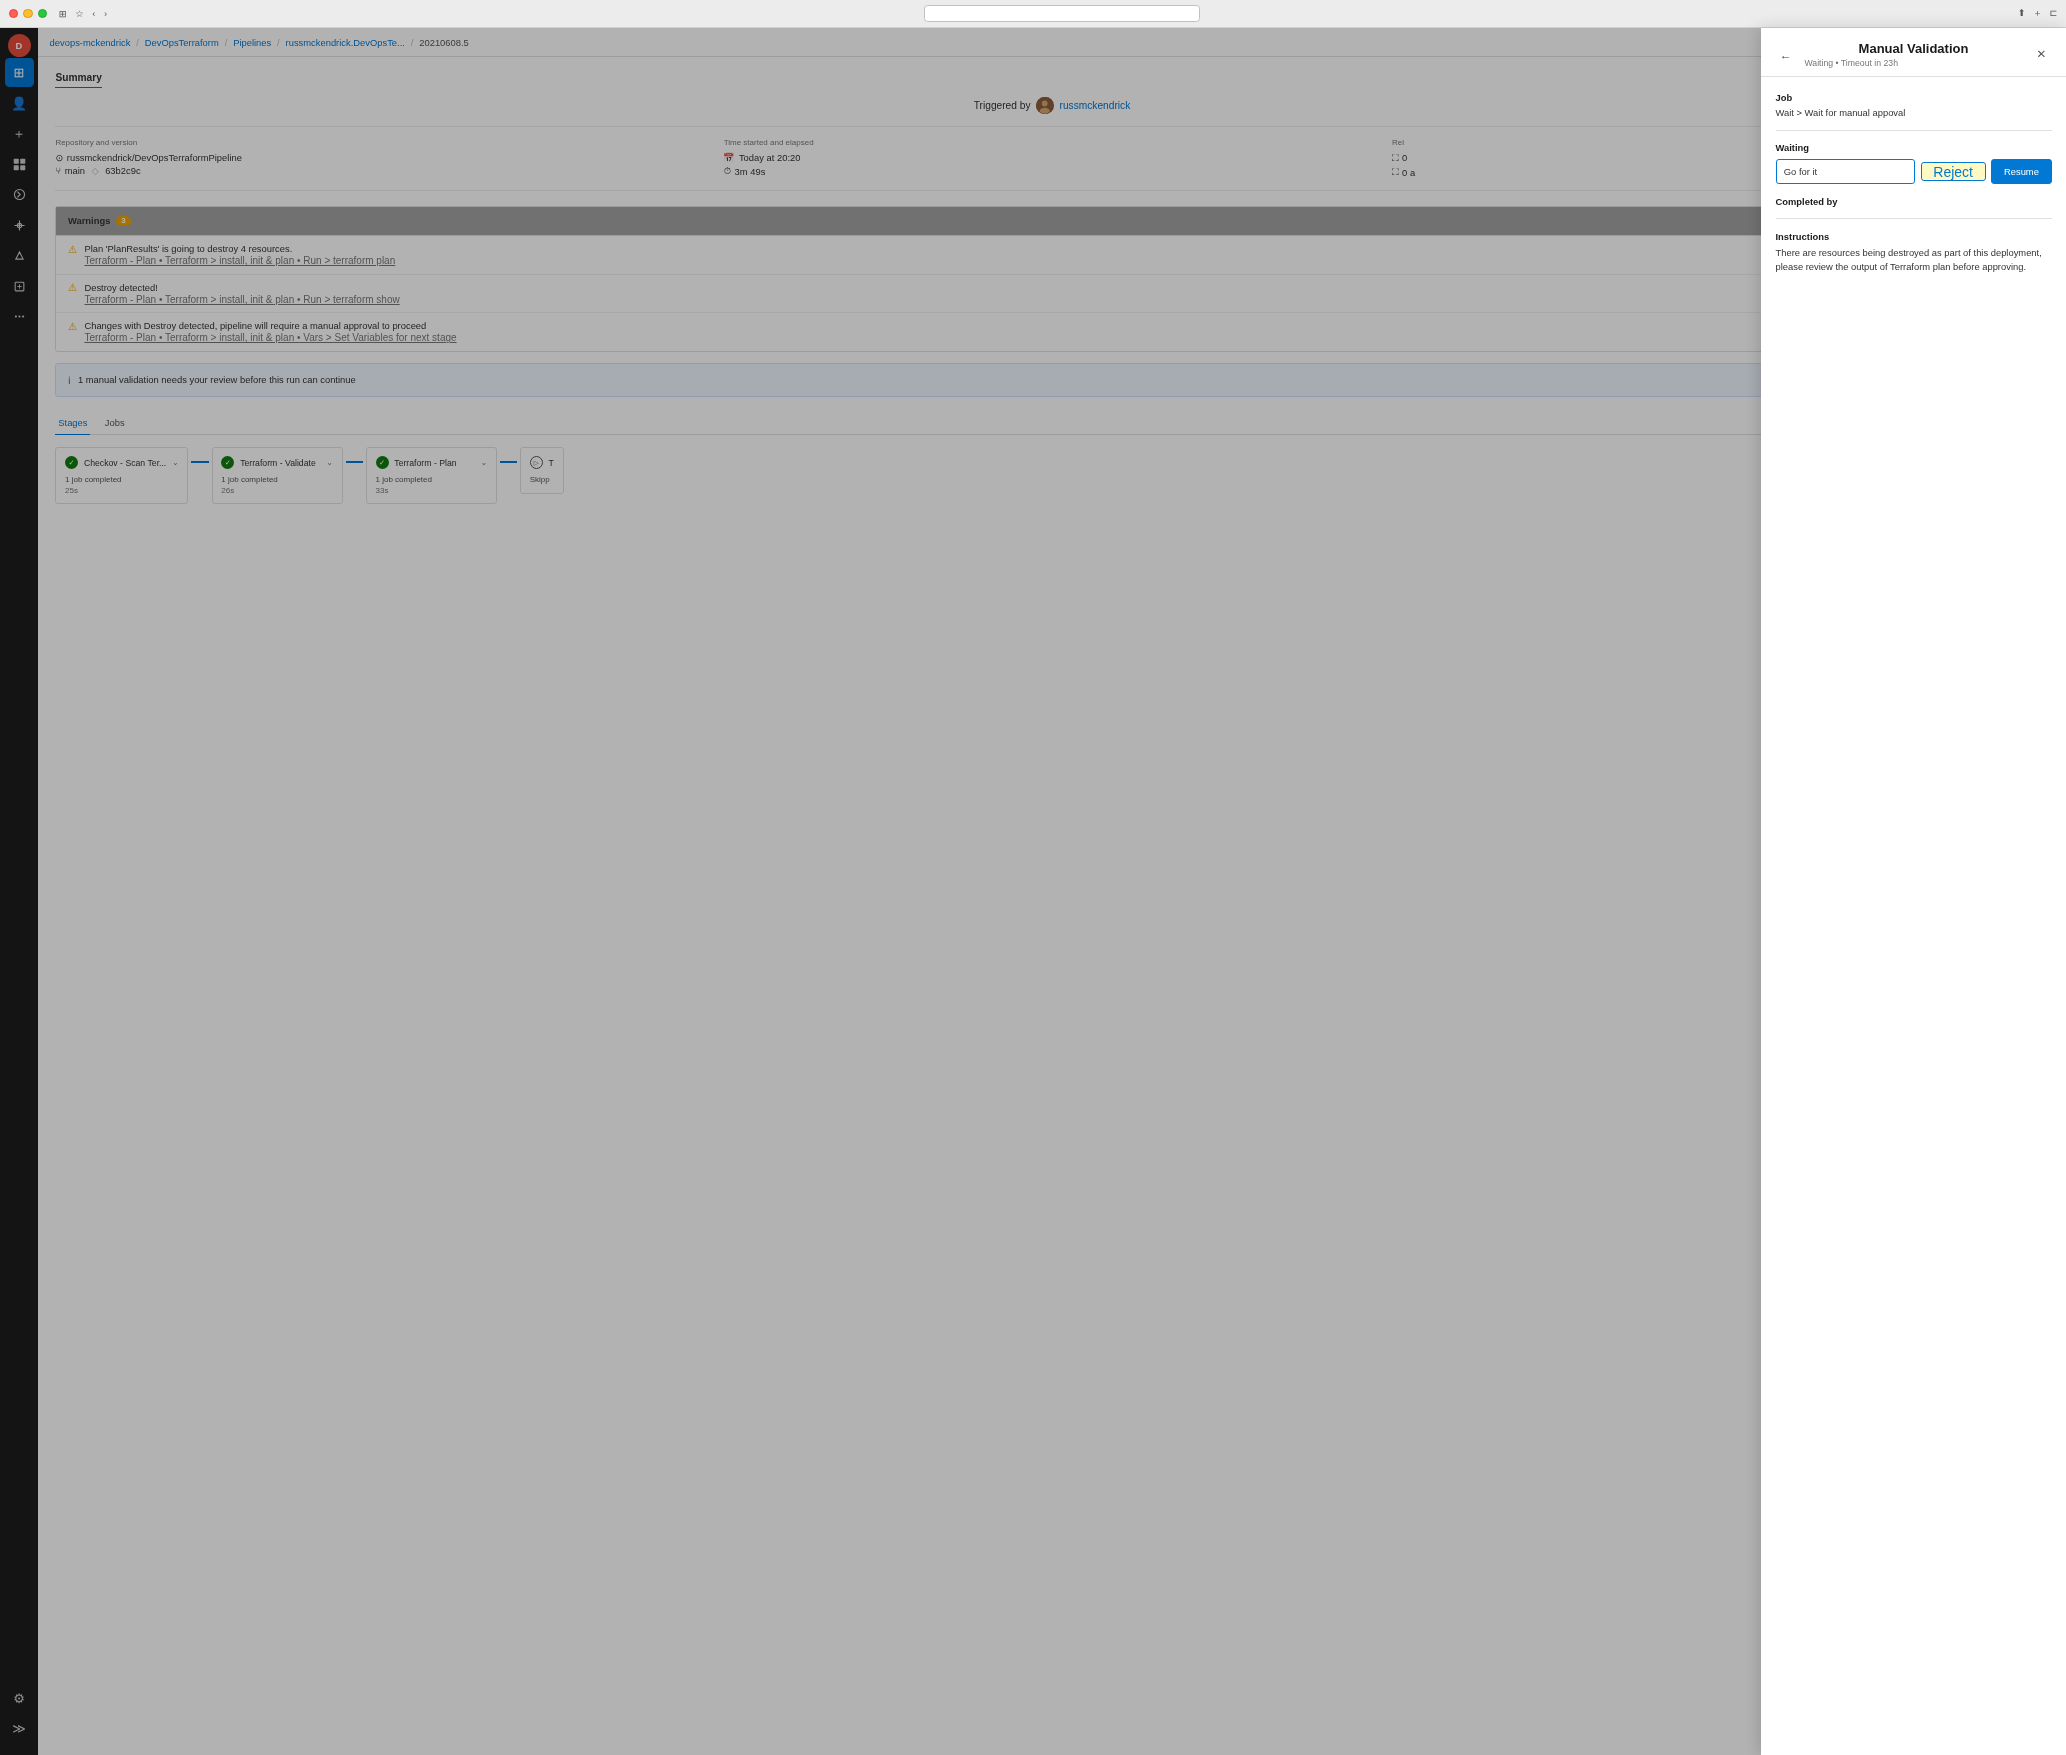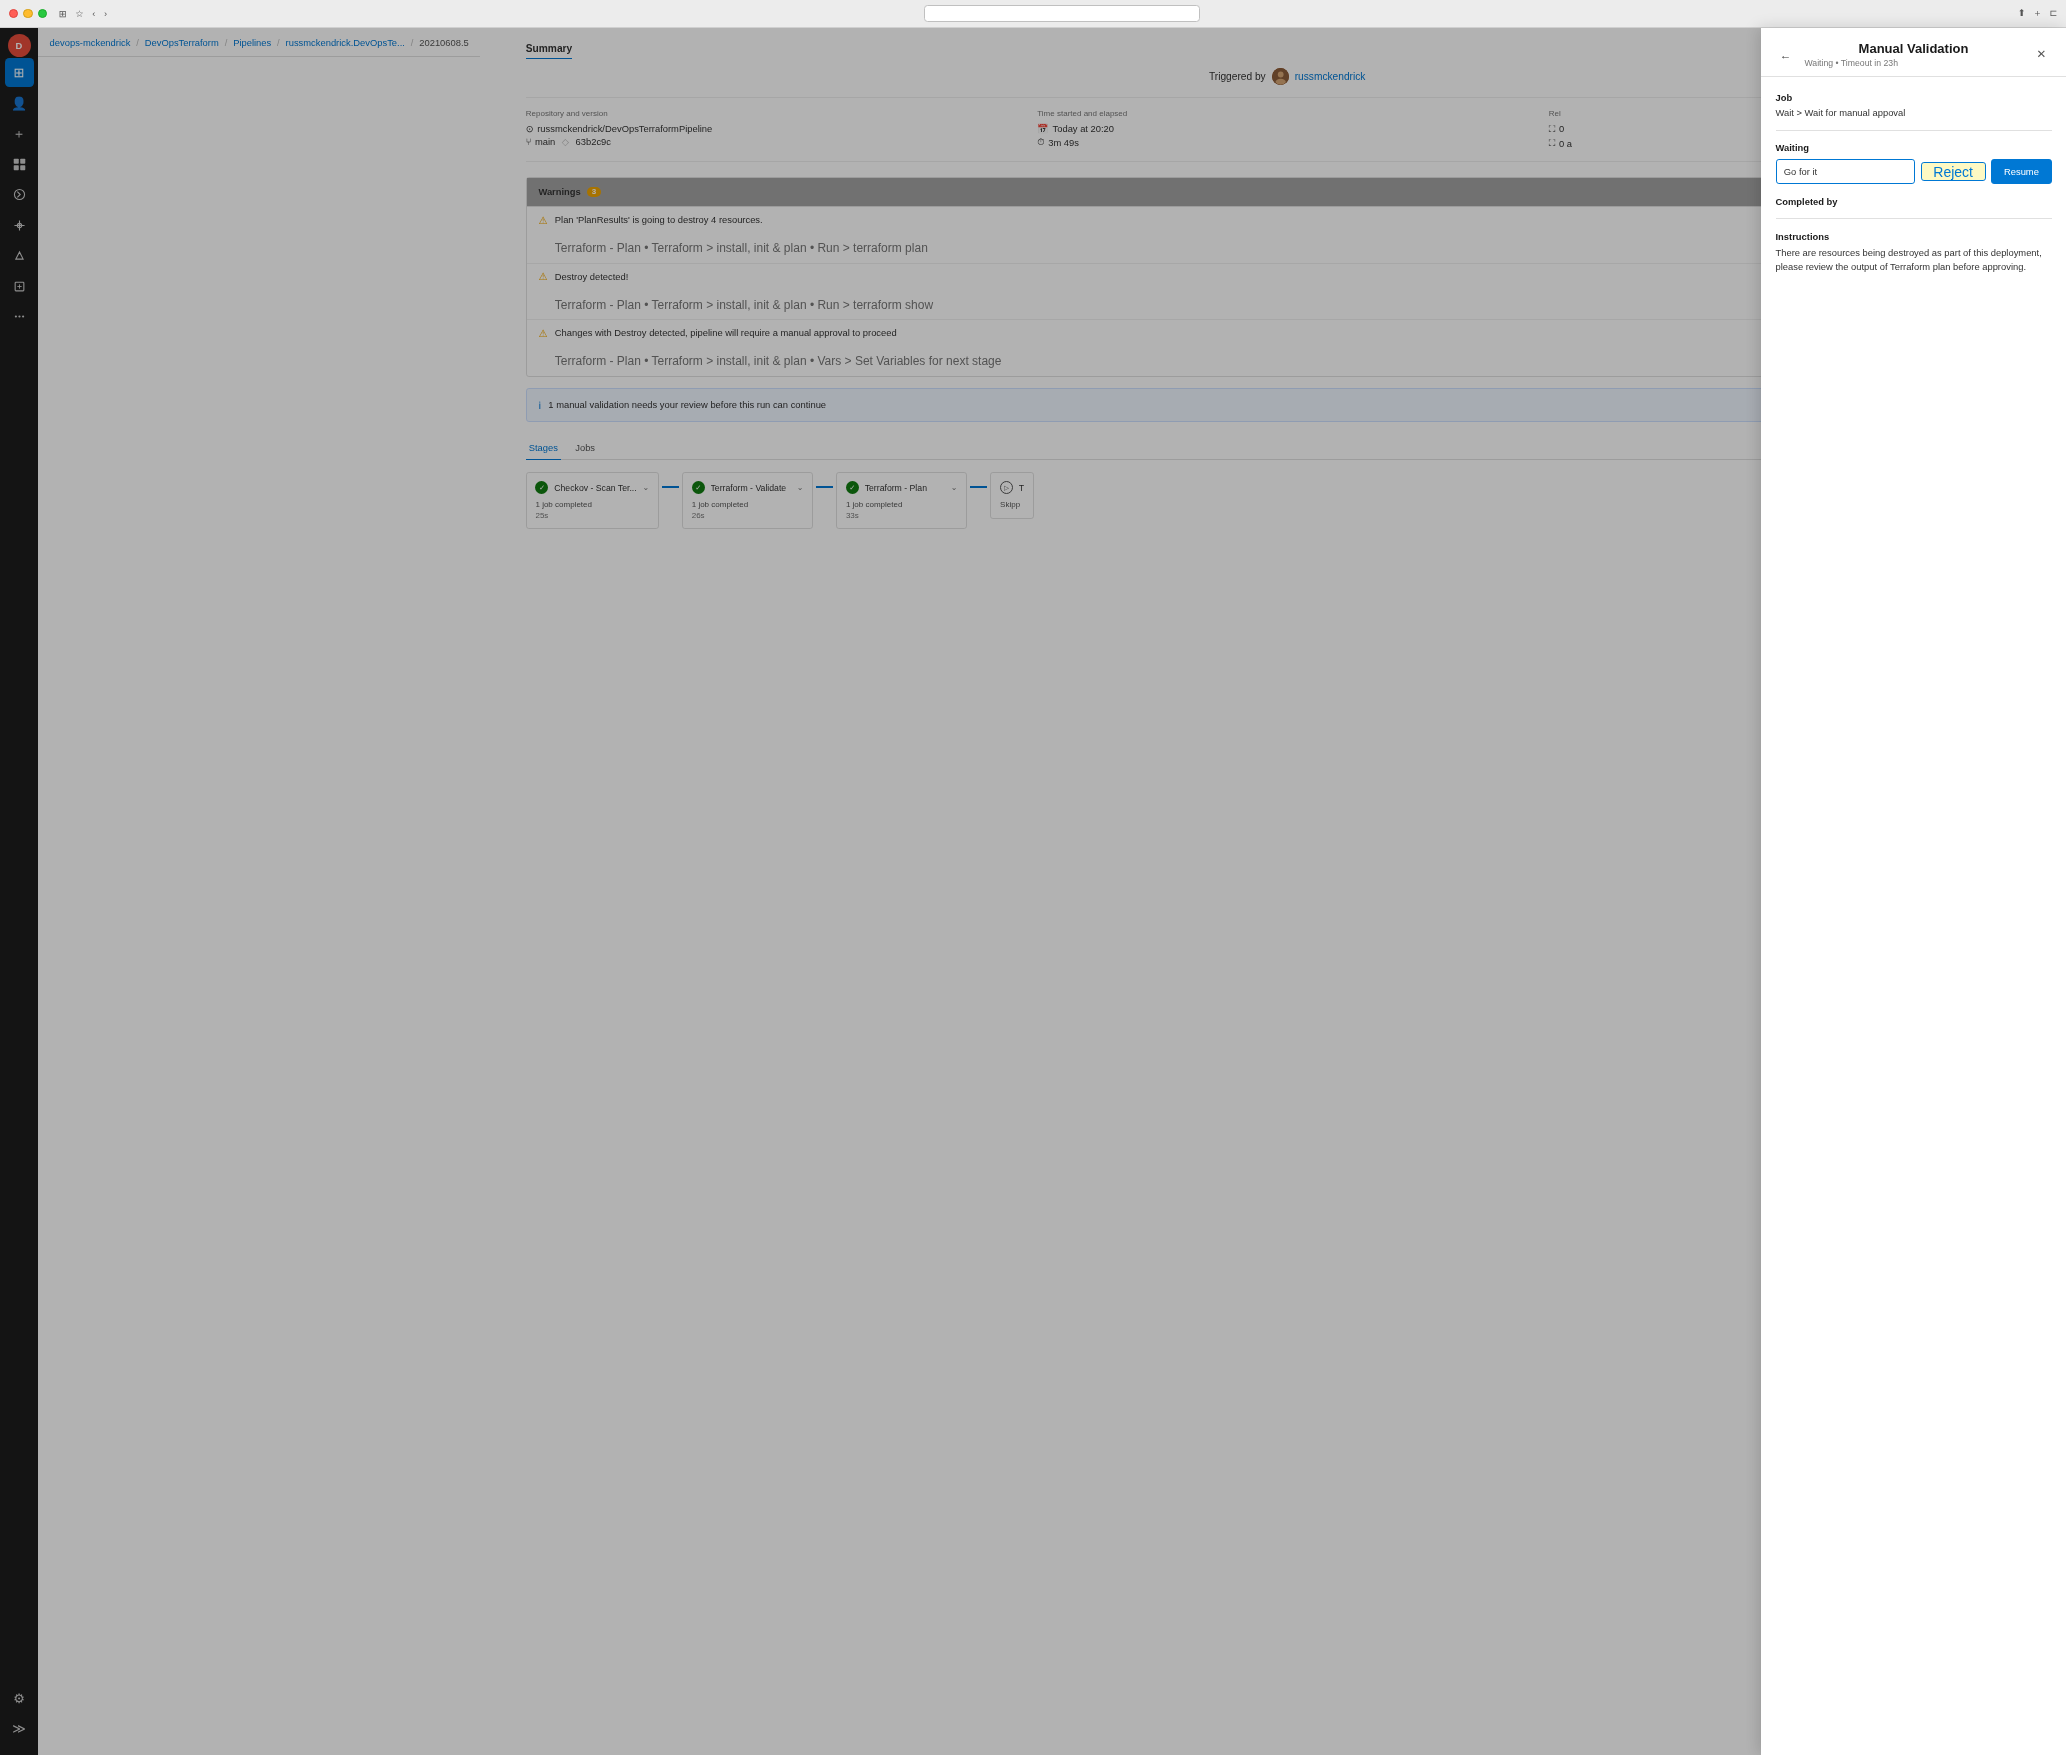--- a/index.html
+++ b/index.html
@@ -136,26 +136,25 @@
       font-size: 9.4px;
       color: #555;
       flex-shrink: 0;
     }
     .nav-separator { color: #bbb; margin: 0 1.5px; }
     .nav-link { color: #0078d4; cursor: pointer; text-decoration: none; }
 
     
     .main-content {
       display: flex;
-      flex-direction: row;
+      flex-direction: column;
       flex: 1;
       overflow: auto;
       background: white;
       position: relative;
-      gap: 28px;
     }
 
     .content-body {
       padding: 14.5px 17.4px;
       flex: 1;
     }
 
     
     .build-header {
       display: flex;
@@ -267,21 +266,21 @@
     .warning-item {
       padding: 7.3px 11.6px;
       border-bottom: 0.7px solid #f0f0f0;
       display: flex;
       align-items: flex-start;
       gap: 7.3px;
     }
     .warning-item:last-child { border-bottom: none; }
     .warning-icon { color: #f0a500; font-size: 10.2px; flex-shrink: 0; margin-top: 0.7px; }
     .warning-title { font-size: 9.4px; font-weight: 500; color: #333; }
-    .warning-subtitle { font-size: 12px; color: #777; margin-top: 16px; }
+    .warning-subtitle { font-size: 10px; color: #777; margin-top: 1px; text-decoration: underline; }
 
     
     .info-banner {
       display: flex;
       align-items: center;
       gap: 7.3px;
       padding: 8.7px 11.6px;
       background: #f0f6ff;
       border: 0.7px solid #cde0ff;
       border-radius: 2.9px;

